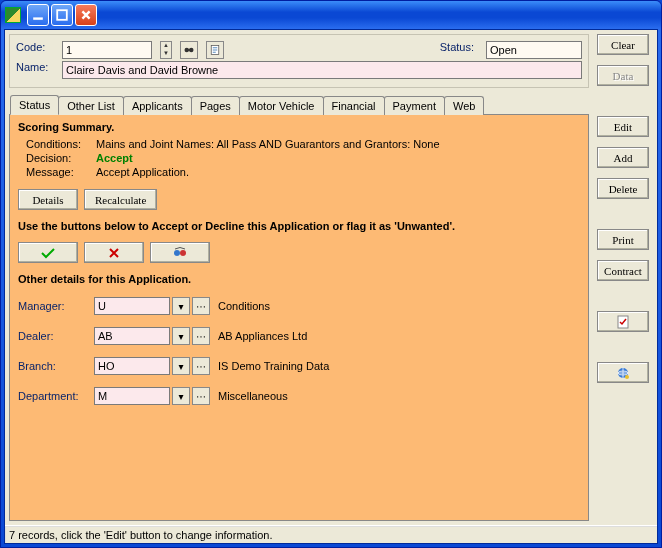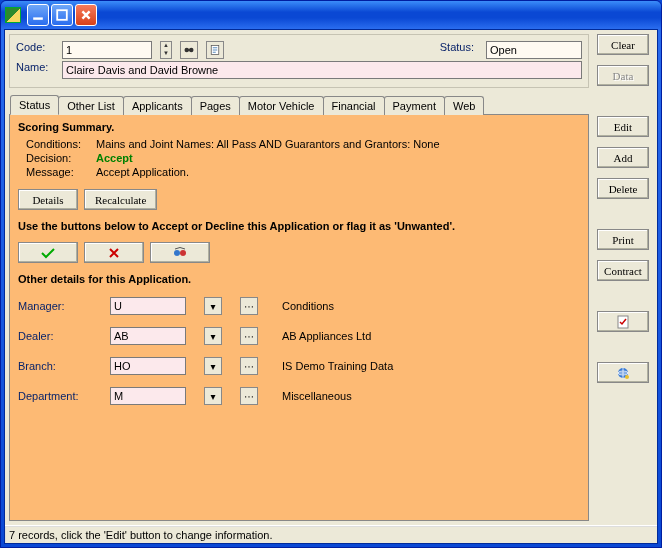--- a/index.html
+++ b/index.html
@@ -169,21 +169,21 @@
     padding: 0 10px;
     cursor: default;
     display:flex; align-items:center; justify-content:center;
   }
   .btn.sm { min-width: 60px; }
   .btn.icon { min-width: 60px; }
   .other-grid { margin-top: 4px; }
   .other-grid .grow {
     display: flex;
     align-items: center;
-    gap: 18px;
+    gap: 2px;
     margin: 12px 0;
   }
   .other-grid .glbl {
     color: #0a246a;
     width: 74px;
   }
   .other-grid .txt { width: 76px; }
   .desc { margin-left: 6px; }
 
   .right-buttons {

